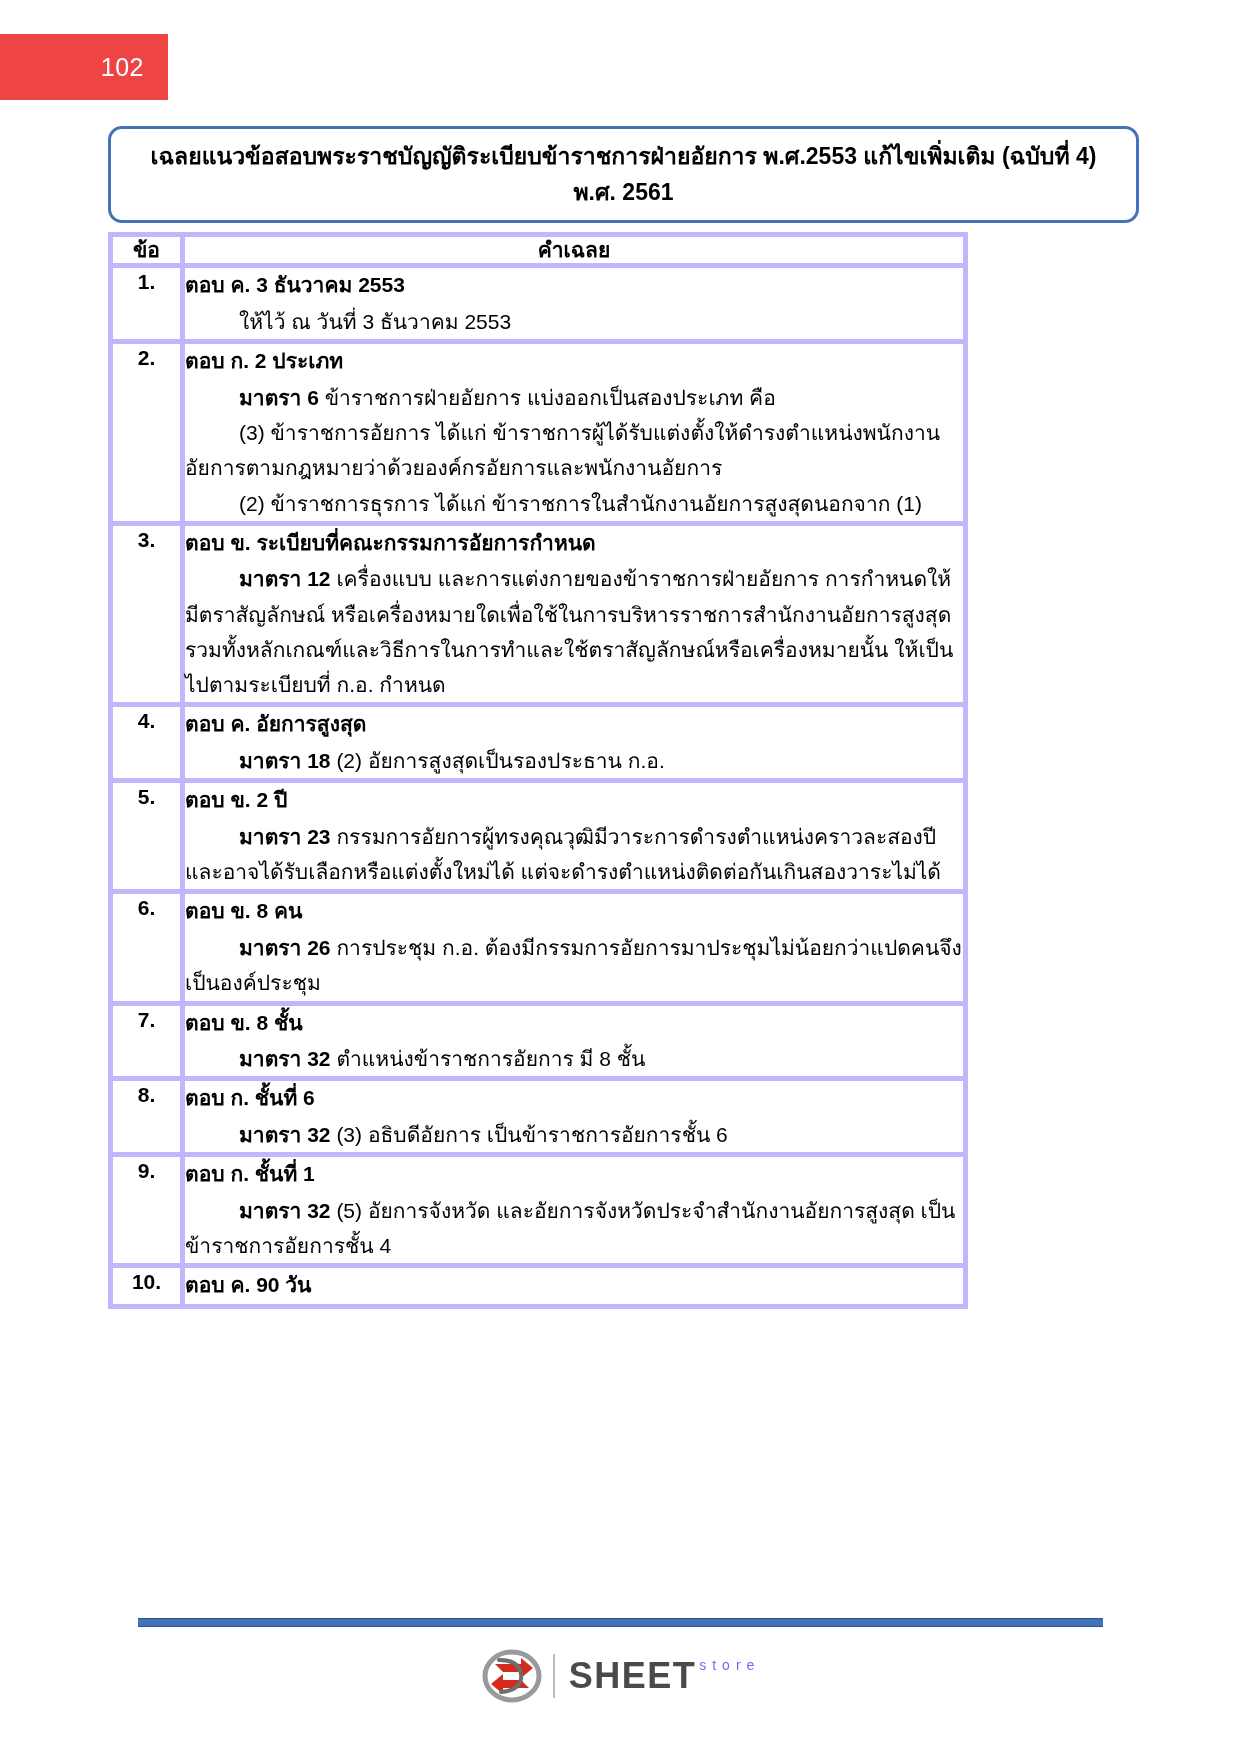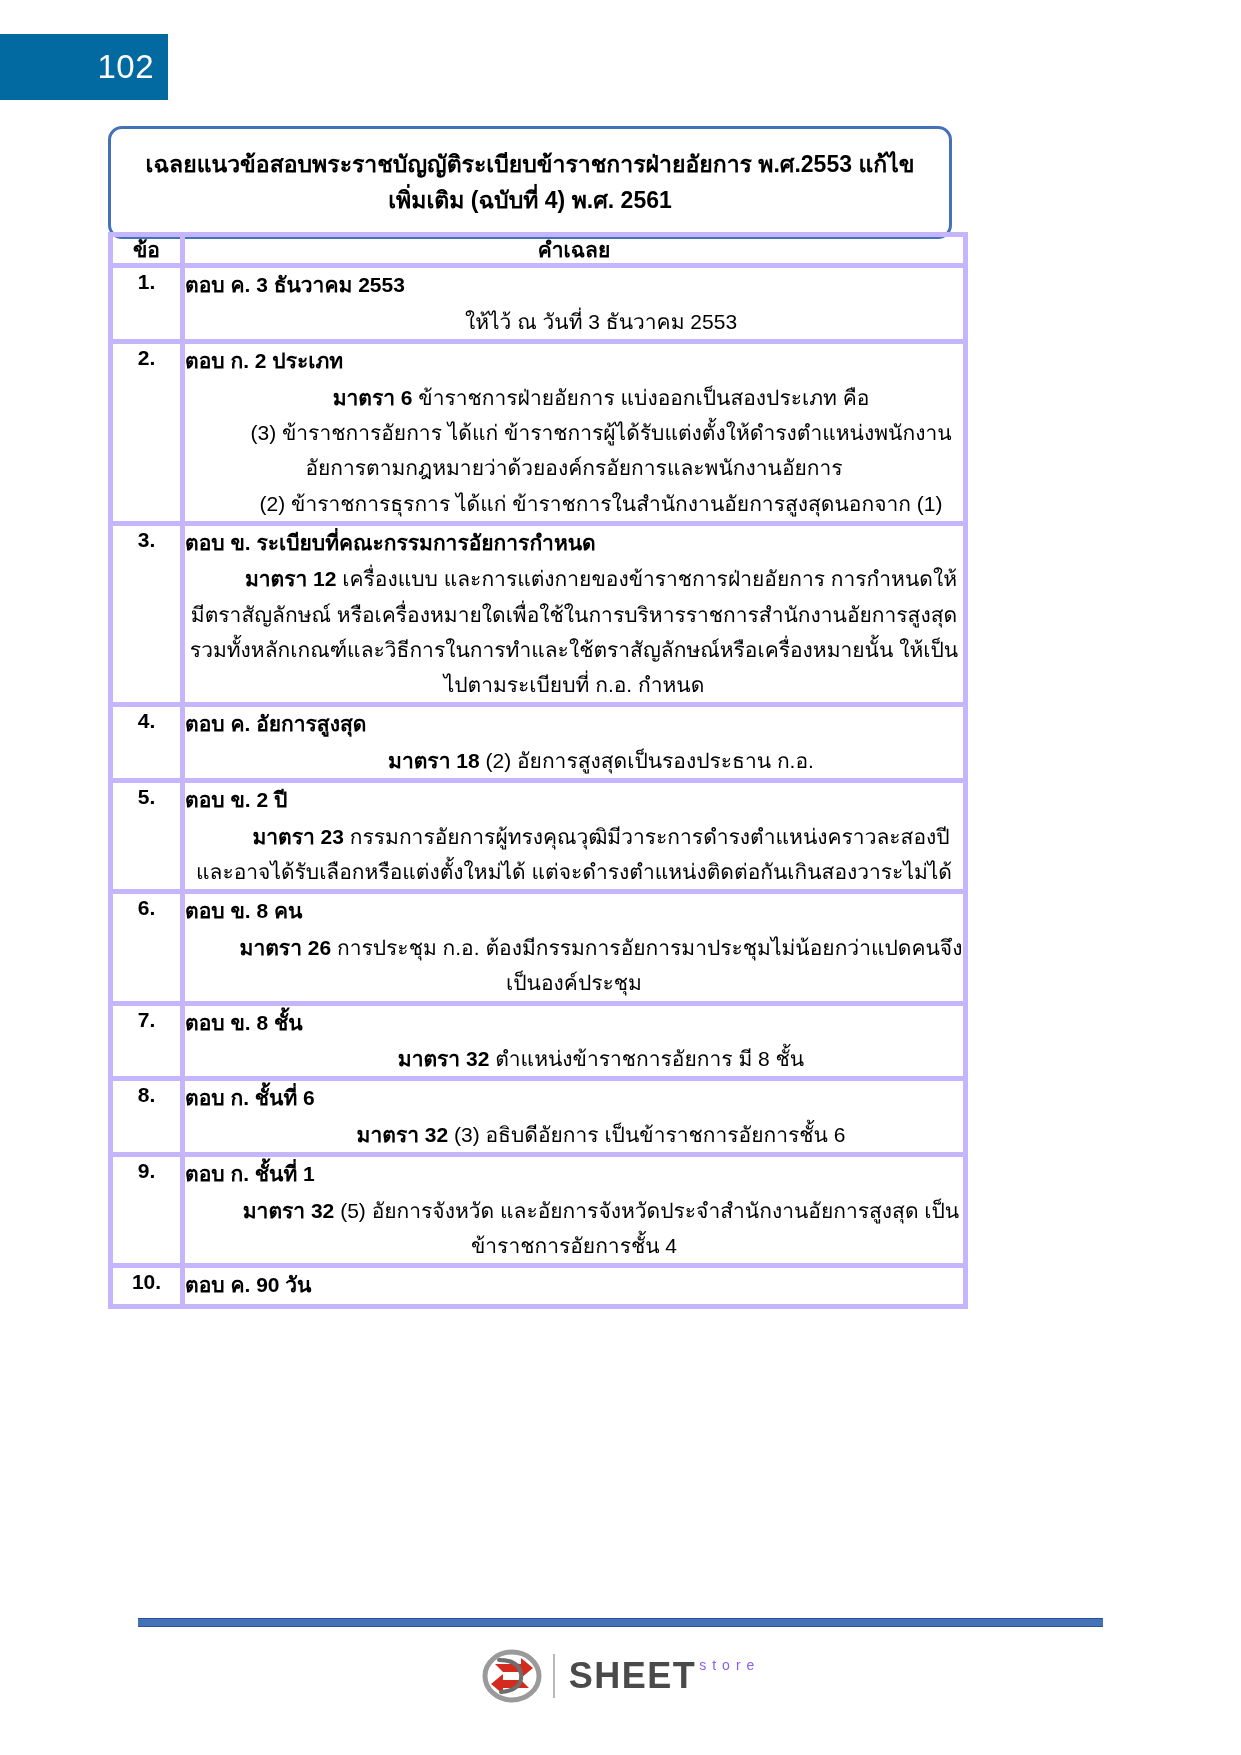--- a/index.html
+++ b/index.html
@@ -23,28 +23,28 @@
     left: 0;
     width: 1241px;
     height: 66px;
   }
   .page-number-box {
     position: absolute;
     left: 0;
     top: 0;
     width: 168px;
     height: 66px;
-    background: #0369a1;
+    background: #ef4444;
     color: #ffffff;
     display: flex;
     align-items: center;
     justify-content: flex-end;
-    padding-right: 14px;
+    padding-right: 24px;
     box-sizing: border-box;
-    font-size: 33px;
+    font-size: 25px;
     letter-spacing: 0.5px;
   }
   .copyright-box {
     position: absolute;
     left: 210px;
     top: 0;
     width: 807px;
     height: 66px;
     border: 1.5px solid #000000;
     box-sizing: border-box;
@@ -57,29 +57,29 @@
     line-height: 1.2;
     white-space: nowrap;
     color: #1a1a1a;
   }
 
   
   .title-box {
     position: absolute;
     left: 108px;
     top: 126px;
-    width: 844px;
+    width: 1031px;
     min-height: 92px;
     border: 3px solid #4472b8;
     border-radius: 14px;
     box-sizing: border-box;
     display: flex;
     align-items: center;
     justify-content: center;
-    padding: 18px 26px;
+    padding: 10px 26px;
   }
   .title-text {
     font-size: 23px;
     font-weight: bold;
     text-align: center;
     line-height: 1.55;
   }
 
   
   .answer-table {
@@ -122,21 +122,21 @@
     margin-left: 40px;
   }
   .ans-head {
     font-weight: bold;
     margin: 0 0 2px 0;
     line-height: 1.6;
   }
   .ans-para {
     margin: 0;
     text-indent: 54px;
-    text-align: center;
+    text-align: left;
     line-height: 1.68;
   }
   .ans-para .sec {
     font-weight: bold;
   }
 
   
   .footer-rule {
     position: absolute;
     left: 138px;

